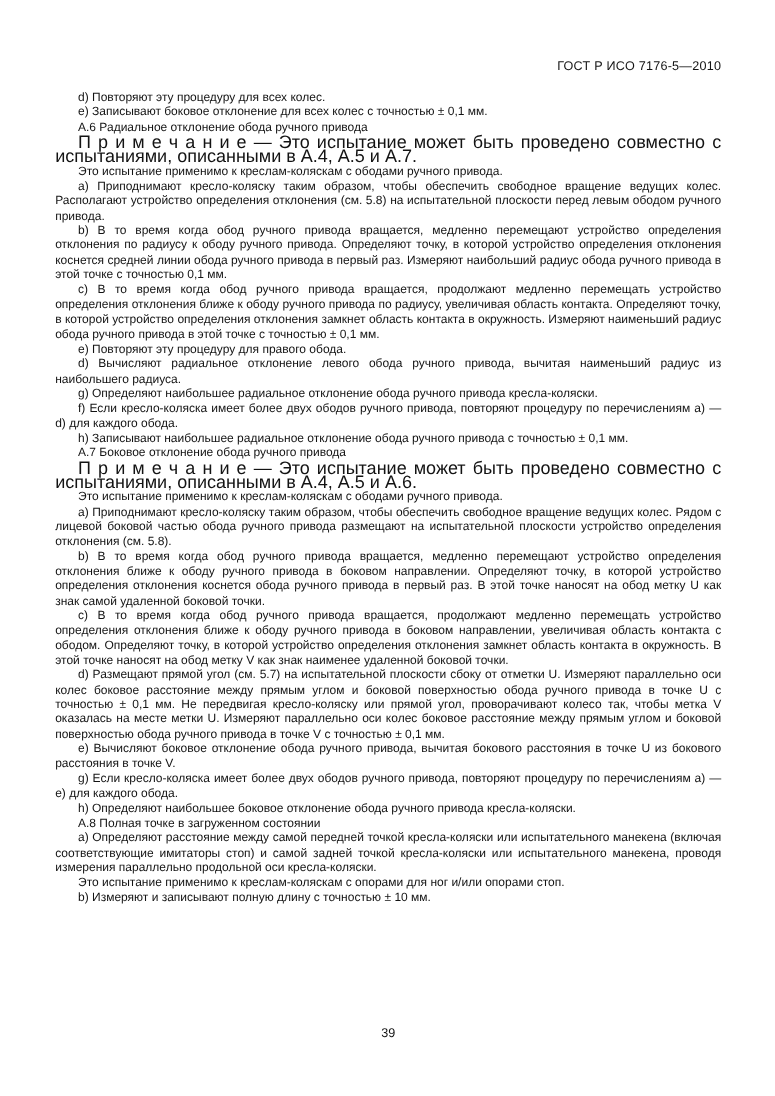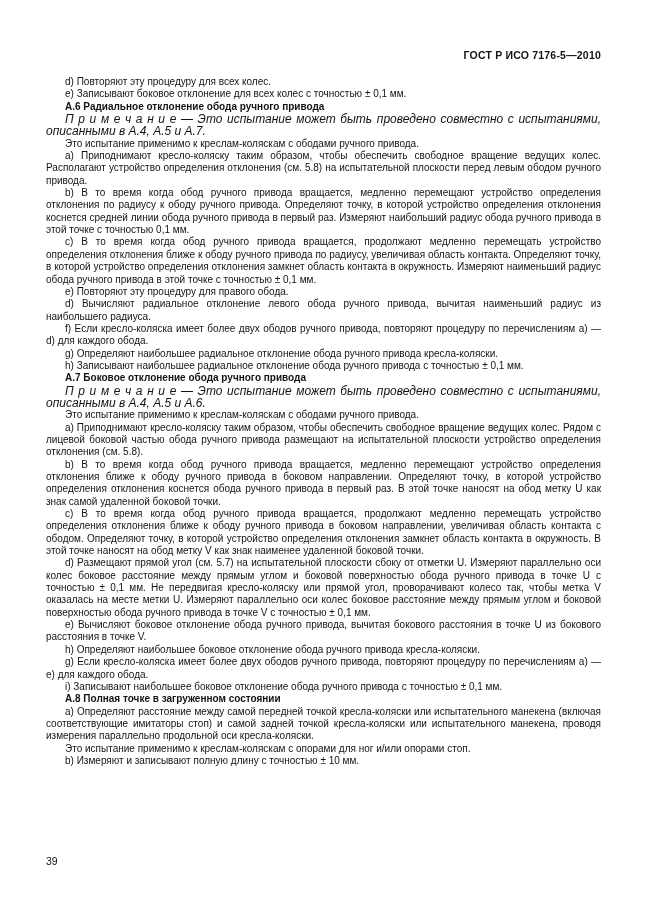--- a/index.html
+++ b/index.html
@@ -13,41 +13,41 @@
     color: #131313;
     overflow: hidden;
   }
   .doc-header {
     position: absolute;
     top: 49px;
     left: 46px;
     right: 45px;
     text-align: right;
     font-size: 10.5px;
-    font-weight: 700;
+    font-weight: 400;
     letter-spacing: 0.2px;
   }
   .doc-body {
     position: absolute;
     top: 76px;
     left: 46px;
     width: 555px;
     font-size: 10px;
     line-height: 12.35px;
     text-align: justify;
   }
   .blk { margin: 0; text-indent: 19px; }
-  .blk.heading { font-weight: 700; }
-  .blk.note { font-size: 12px; line-height: 12.35px; font-style: italic; }
+  .blk.heading { font-weight: 400; }
+  .blk.note { font-size: 15px; line-height: 12.35px; }
   .doc-footer {
     position: absolute;
     left: 46px;
     right: 45px;
     bottom: 46px;
-    text-align: left;
+    text-align: center;
     font-size: 10.5px;
   }
 </style>
 </head>
 <body>
 
 <div class="page">
   <header class="doc-header">
     <span>ГОСТ Р ИСО 7176-5—2010</span>
   </header>
@@ -56,34 +56,33 @@
       <p class="blk item">d) Повторяют эту процедуру для всех колес.</p>
       <p class="blk item">e) Записывают боковое отклонение для всех колес с точностью ± 0,1 мм.</p>
       <p class="blk heading">А.6 Радиальное отклонение обода ручного привода</p>
       <p class="blk note">П р и м е ч а н и е — Это испытание может быть проведено совместно с испытаниями, описанными в А.4, А.5 и А.7.</p>
       <p class="blk para">Это испытание применимо к креслам-коляскам с ободами ручного привода.</p>
       <p class="blk item">a) Приподнимают кресло-коляску таким образом, чтобы обеспечить свободное вращение ведущих колес. Располагают устройство определения отклонения (см. 5.8) на испытательной плоскости перед левым ободом ручного привода.</p>
       <p class="blk item">b) В то время когда обод ручного привода вращается, медленно перемещают устройство определения отклонения по радиусу к ободу ручного привода. Определяют точку, в которой устройство определения отклонения коснется средней линии обода ручного привода в первый раз. Измеряют наибольший радиус обода ручного привода в этой точке с точностью 0,1 мм.</p>
       <p class="blk item">c) В то время когда обод ручного привода вращается, продолжают медленно перемещать устройство определения отклонения ближе к ободу ручного привода по радиусу, увеличивая область контакта. Определяют точку, в которой устройство определения отклонения замкнет область контакта в окружность. Измеряют наименьший радиус обода ручного привода в этой точке с точностью ± 0,1 мм.</p>
       <p class="blk item">e) Повторяют эту процедуру для правого обода.</p>
       <p class="blk item">d) Вычисляют радиальное отклонение левого обода ручного привода, вычитая наименьший радиус из наибольшего радиуса.</p>
+      <p class="blk item">g) Определяют наибольшее радиальное отклонение обода ручного привода кресла-коляски.</p>
       <p class="blk item">f) Если кресло-коляска имеет более двух ободов ручного привода, повторяют процедуру по перечислениям a) — d) для каждого обода.</p>
-      <p class="blk item">g) Определяют наибольшее радиальное отклонение обода ручного привода кресла-коляски.</p>
       <p class="blk item">h) Записывают наибольшее радиальное отклонение обода ручного привода с точностью ± 0,1 мм.</p>
       <p class="blk heading">А.7 Боковое отклонение обода ручного привода</p>
       <p class="blk note">П р и м е ч а н и е — Это испытание может быть проведено совместно с испытаниями, описанными в А.4, А.5 и А.6.</p>
       <p class="blk para">Это испытание применимо к креслам-коляскам с ободами ручного привода.</p>
       <p class="blk item">a) Приподнимают кресло-коляску таким образом, чтобы обеспечить свободное вращение ведущих колес. Рядом с лицевой боковой частью обода ручного привода размещают на испытательной плоскости устройство определения отклонения (см. 5.8).</p>
       <p class="blk item">b) В то время когда обод ручного привода вращается, медленно перемещают устройство определения отклонения ближе к ободу ручного привода в боковом направлении. Определяют точку, в которой устройство определения отклонения коснется обода ручного привода в первый раз. В этой точке наносят на обод метку U как знак самой удаленной боковой точки.</p>
       <p class="blk item">c) В то время когда обод ручного привода вращается, продолжают медленно перемещать устройство определения отклонения ближе к ободу ручного привода в боковом направлении, увеличивая область контакта с ободом. Определяют точку, в которой устройство определения отклонения замкнет область контакта в окружность. В этой точке наносят на обод метку V как знак наименее удаленной боковой точки.</p>
       <p class="blk item">d) Размещают прямой угол (см. 5.7) на испытательной плоскости сбоку от отметки U. Измеряют параллельно оси колес боковое расстояние между прямым углом и боковой поверхностью обода ручного привода в точке U с точностью ± 0,1 мм. Не передвигая кресло-коляску или прямой угол, проворачивают колесо так, чтобы метка V оказалась на месте метки U. Измеряют параллельно оси колес боковое расстояние между прямым углом и боковой поверхностью обода ручного привода в точке V с точностью ± 0,1 мм.</p>
       <p class="blk item">e) Вычисляют боковое отклонение обода ручного привода, вычитая бокового расстояния в точке U из бокового расстояния в точке V.</p>
+      <p class="blk item">g) Если кресло-коляска имеет более двух ободов ручного привода, повторяют процедуру по перечислениям a) — e) для каждого обода.</p>
       <p class="blk item">h) Определяют наибольшее боковое отклонение обода ручного привода кресла-коляски.</p>
-      <p class="blk item">g) Если кресло-коляска имеет более двух ободов ручного привода, повторяют процедуру по перечислениям a) — e) для каждого обода.</p>
-      <p class="blk item">i) Записывают наибольшее боковое отклонение обода ручного привода с точностью ± 0,1 мм.</p>
       <p class="blk heading">А.8 Полная точке в загруженном состоянии</p>
       <p class="blk item">a) Определяют расстояние между самой передней точкой кресла-коляски или испытательного манекена (включая соответствующие имитаторы стоп) и самой задней точкой кресла-коляски или испытательного манекена, проводя измерения параллельно продольной оси кресла-коляски.</p>
       <p class="blk para">Это испытание применимо к креслам-коляскам с опорами для ног и/или опорами стоп.</p>
       <p class="blk item">b) Измеряют и записывают полную длину с точностью ± 10 мм.</p>
     </main>
 
   <footer class="doc-footer">
     <span>39</span>
   </footer>
 </div>

